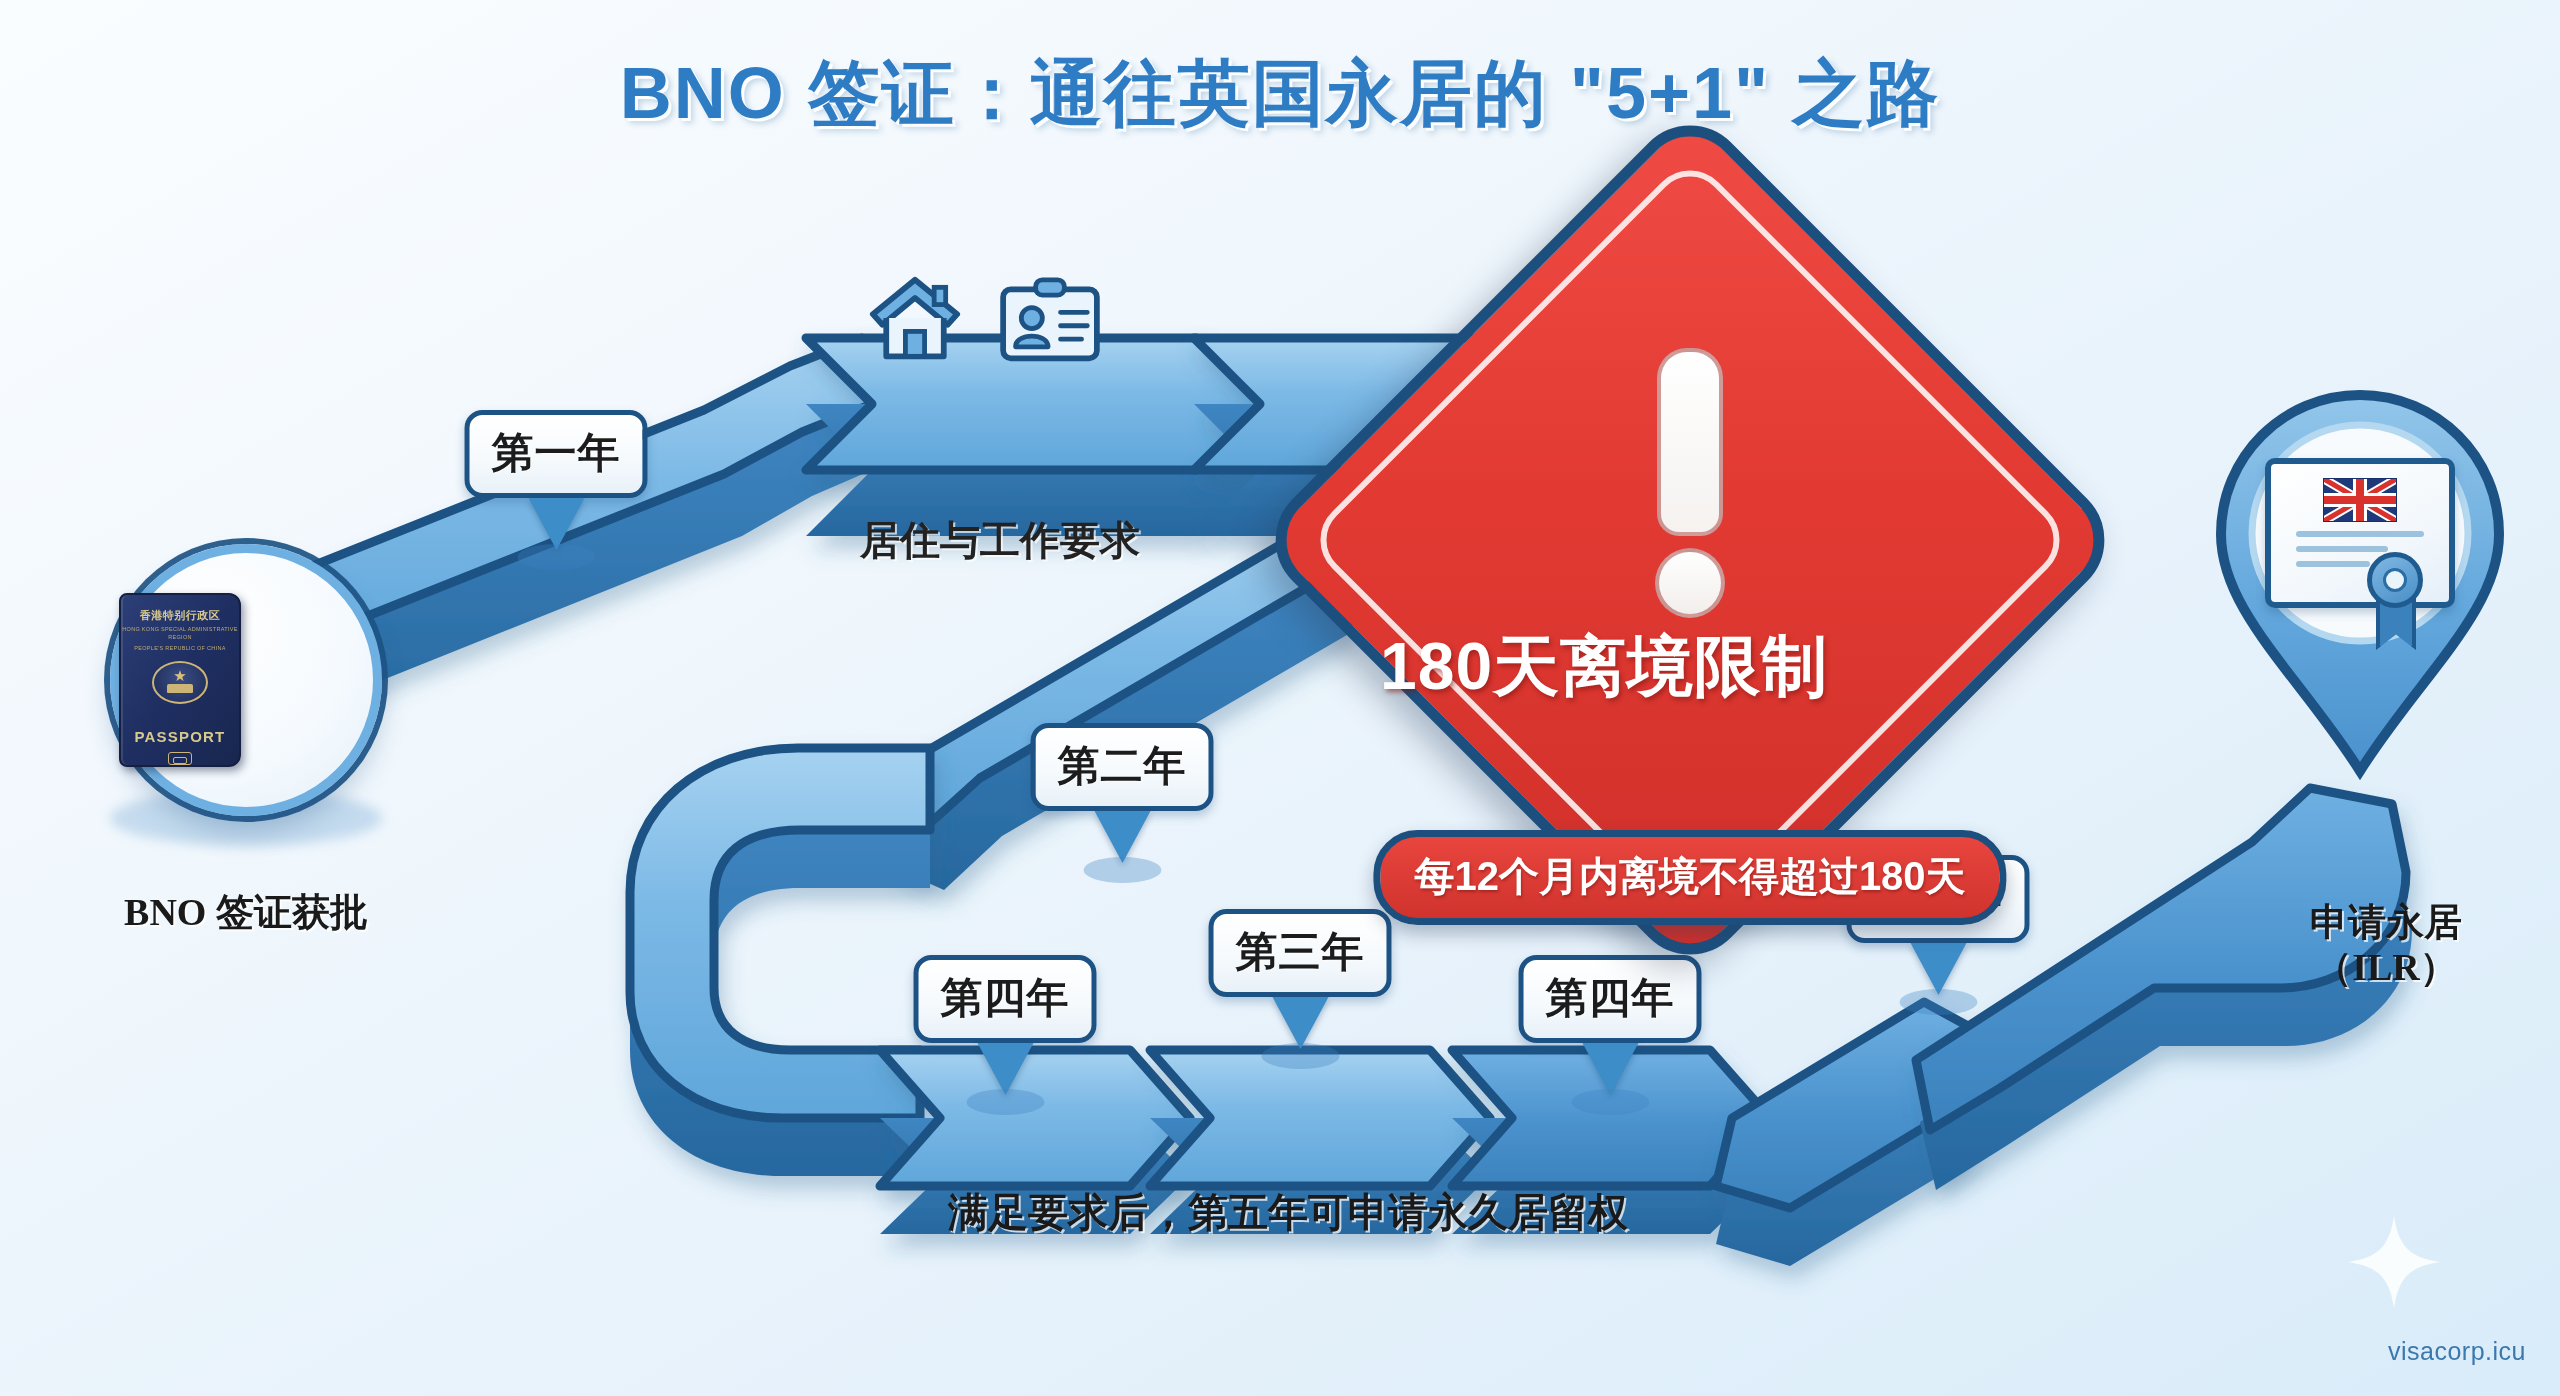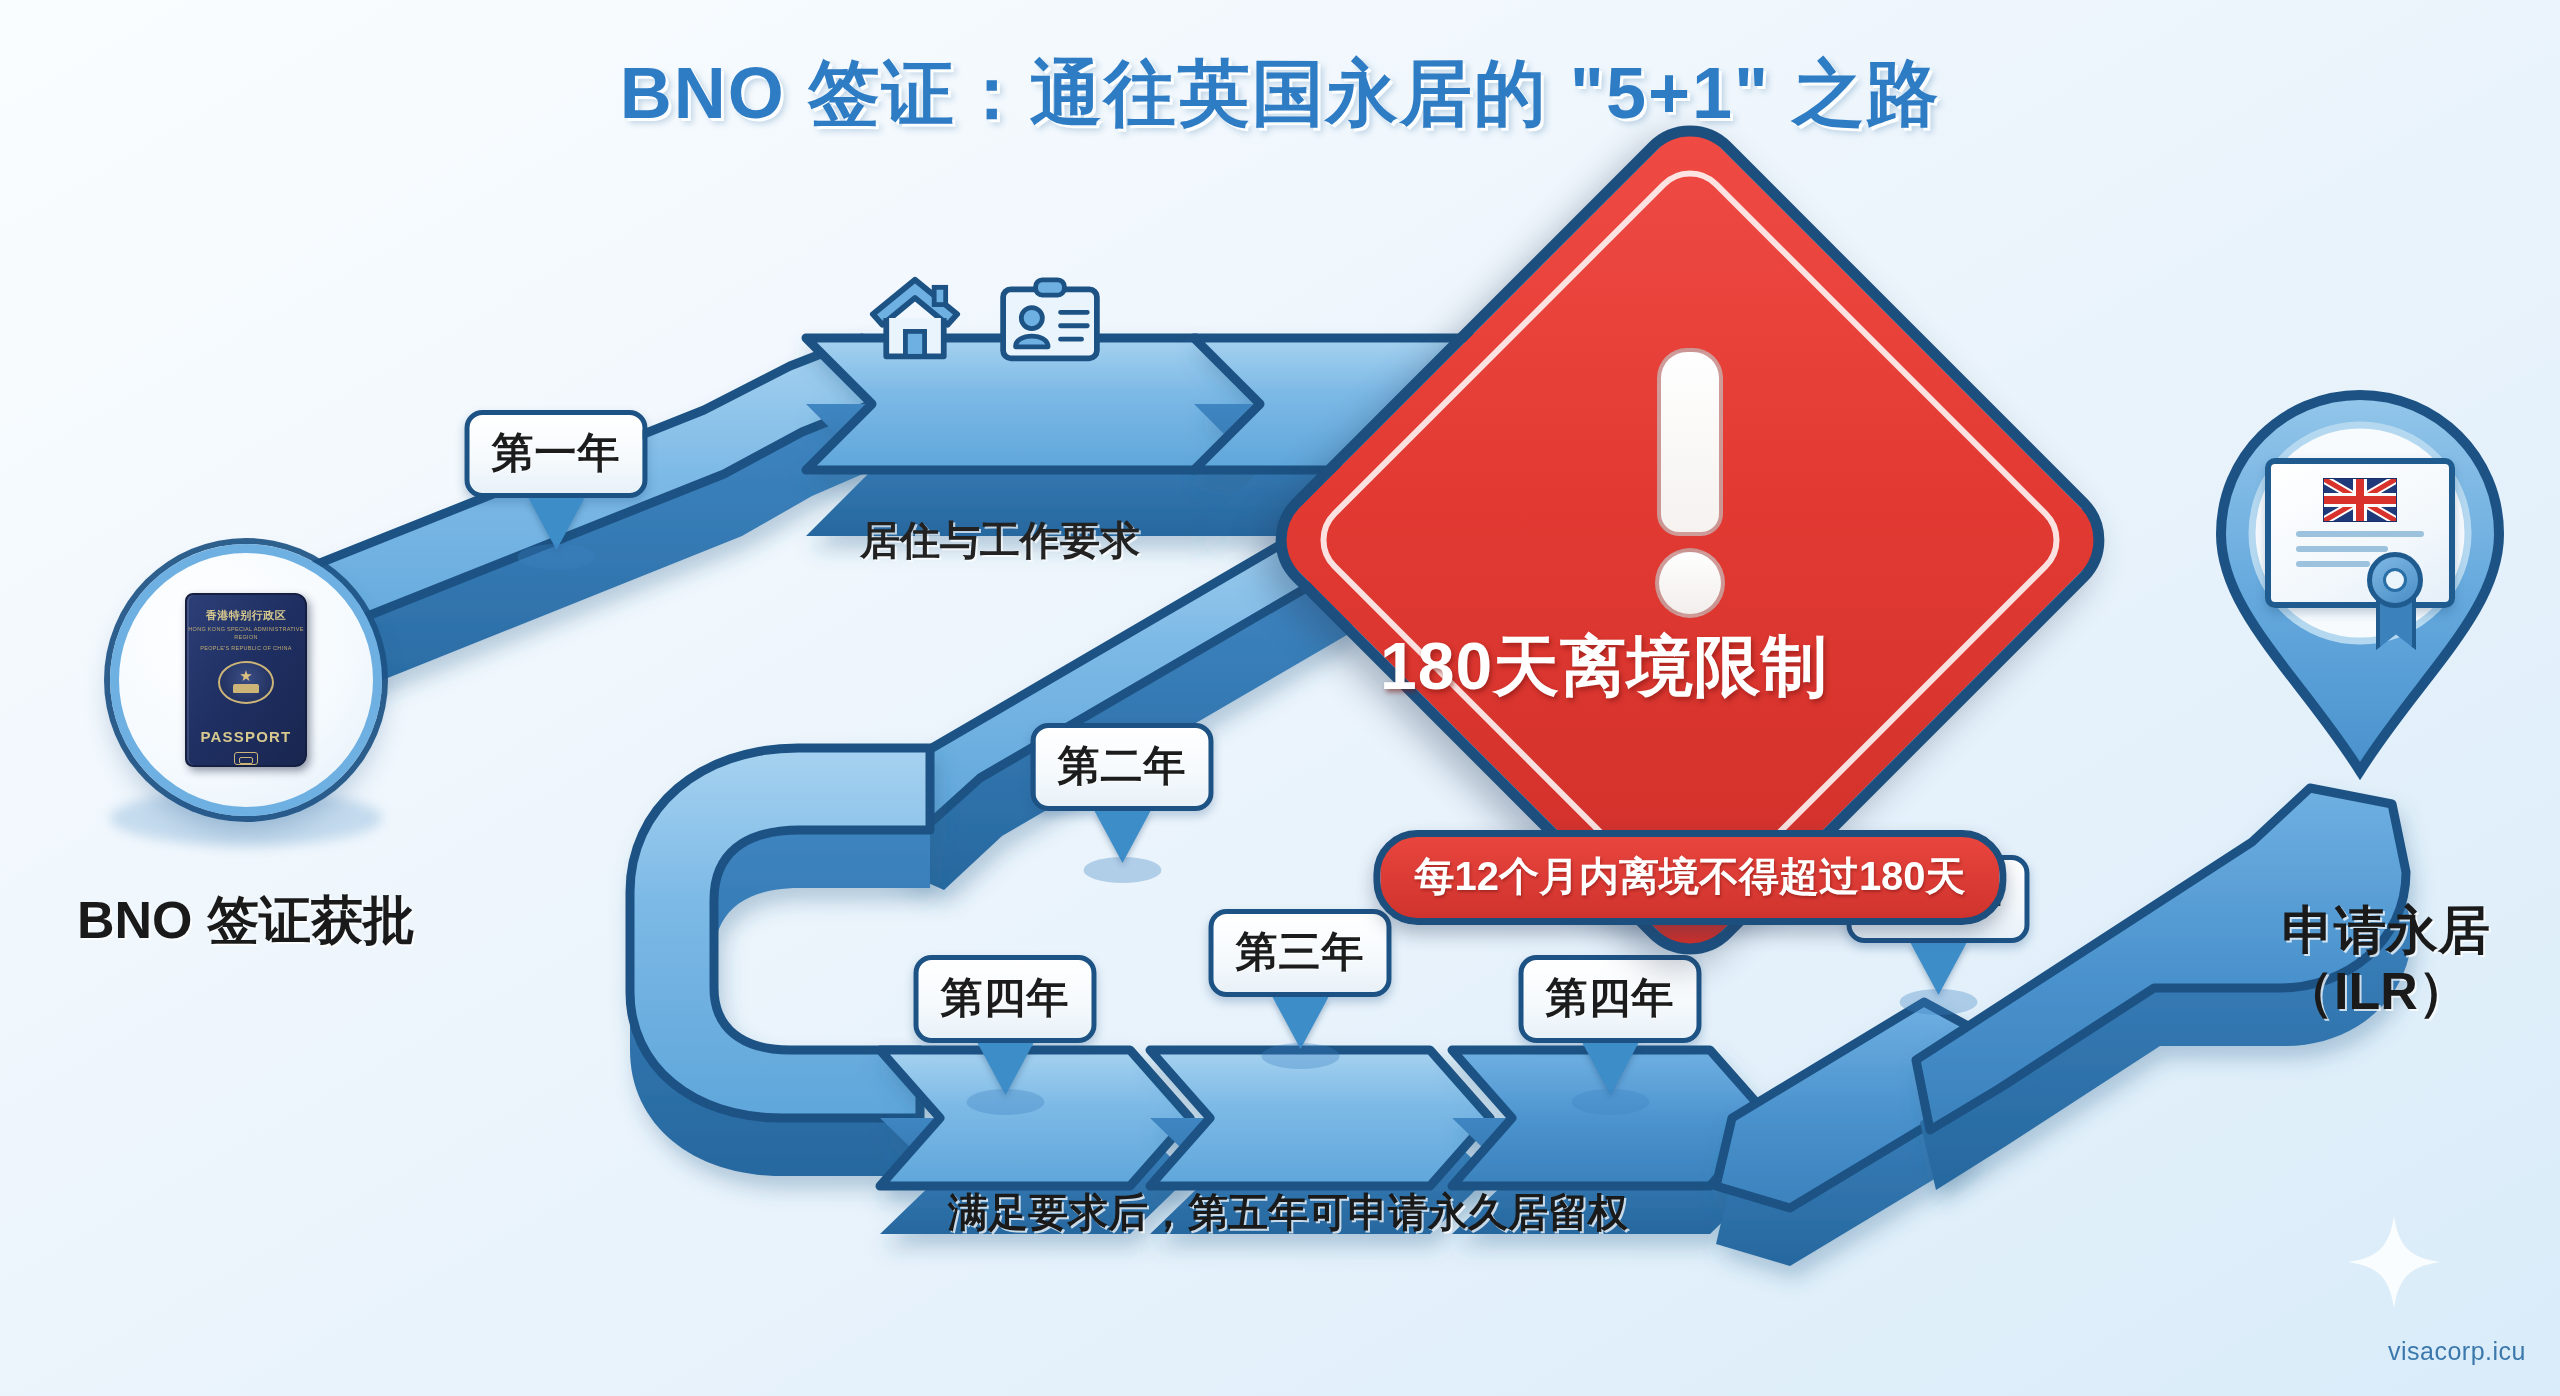--- a/index.html
+++ b/index.html
@@ -103,40 +103,42 @@
   .node-circle {
     position: absolute;
     transform: translate(-50%, -50%);
     border-radius: 50%;
     background: radial-gradient(circle at 36% 30%, #ffffff 0%, #f5fafe 58%, #e3eff9 100%);
     border: 9px solid #6fb0e2;
     box-shadow: 0 0 0 6px rgba(29,82,132,0.92),
                 0 16px 26px rgba(40,90,140,0.28);
     display: flex;
     align-items: center;
-    justify-content: center;
+    justify-content: flex-start;
   }
   .node-shadow {
     position: absolute;
     transform: translate(-50%, -50%);
     border-radius: 50%;
     background: rgba(95,155,205,0.30);
     filter: blur(6px);
   }
 
   
   .node-caption {
     position: absolute;
     transform: translate(-50%, 0);
-    font-size: 52px;
+    text-align: center;
+    font-size: 38px;
     font-weight: bold;
     color: #1a1a1a;
     line-height: 1.18;
     white-space: nowrap;
     text-shadow: 2px 2px 0 rgba(255,255,255,0.75);
+    font-family: Liberation Serif, serif;
   }
 
   
   .road-caption {
     position: absolute;
     transform: translate(-50%, 0);
     font-size: 40px;
     font-weight: bold;
     color: #222222;
     white-space: nowrap;

